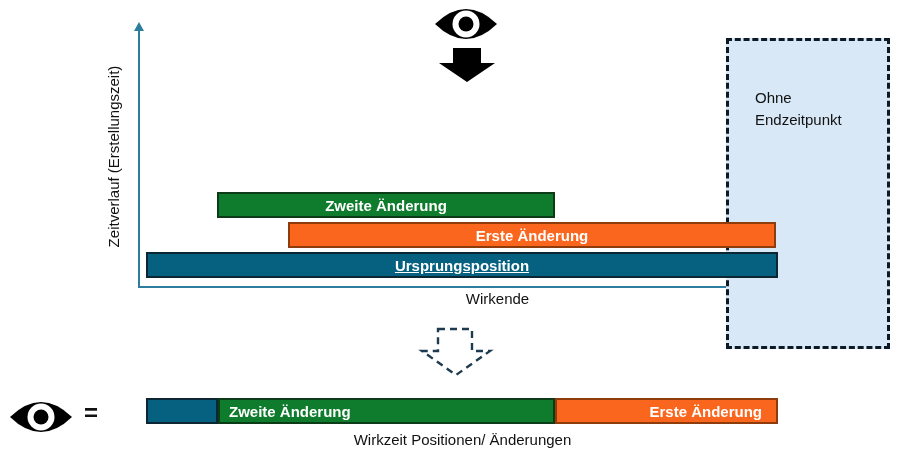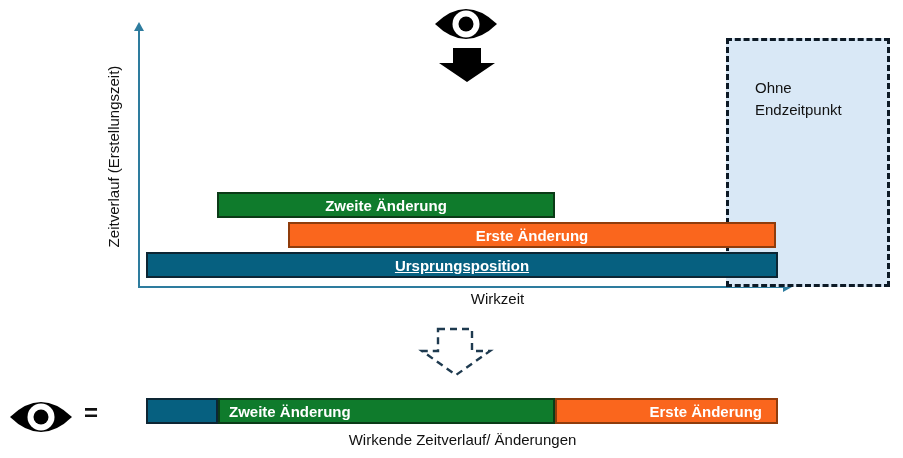--- a/index.html
+++ b/index.html
@@ -16,23 +16,23 @@
     border-bottom:9px solid #2e7c9e;}
   .x-axis{left:138px;top:286px;width:646px;height:2px;background:#2e7c9e;}
   .x-arrow{left:783px;top:282px;width:0;height:0;
     border-top:5px solid transparent;border-bottom:5px solid transparent;
     border-left:9px solid #2e7c9e;}
   .y-label{left:-22px;top:148px;width:270px;text-align:center;
     transform:rotate(-90deg);font-size:15px;}
   .x-label{left:430px;top:290px;width:135px;text-align:center;font-size:15px;}
 
   
-  .end-box{left:726px;top:38px;width:164px;height:249px;background:#d9e8f6;
+  .end-box{left:726px;top:38px;width:164px;height:311px;background:#d9e8f6;
     border:3px dashed #0d1a26;box-sizing:border-box;
-    padding:14px 8px 0 26px;font-size:15px;line-height:1.45;white-space:pre-line;}
+    padding:24px 8px 0 26px;font-size:15px;line-height:1.45;white-space:pre-line;}
 
   
   .bar{height:26px;box-sizing:border-box;display:flex;align-items:center;
     justify-content:center;color:#fff;font-size:15px;font-weight:600;z-index:2;}
   .bar-green{left:217px;top:192px;width:338px;background:#0f7b2c;border:2px solid #0b3b17;}
   .bar-orange{left:288px;top:222px;width:488px;background:#fa661d;border:2px solid #8f3c0c;}
   .bar-teal{left:146px;top:252px;width:632px;background:#066080;border:2px solid #0d2634;text-decoration:underline;}
 
   
   .result-bar{left:146px;top:398px;height:26px;display:flex;z-index:2;}
@@ -66,21 +66,21 @@
       <path d="M15 0 H43 V15 H57 L29 34 L1 15 H15 Z" fill="#000"></path>
     </svg>
   </div>
 
   <div class="abs y-axis"></div>
   <div class="abs y-arrow"></div>
   <div class="abs y-label">Zeitverlauf (Erstellungszeit)</div>
 
   <div class="abs x-axis"></div>
   <div class="abs x-arrow"></div>
-  <div class="abs x-label">Wirkzeit</div>
+  <div class="abs x-label">Wirkende</div>
 
   <div class="abs end-box">
     <span>Ohne
 Endzeitpunkt</span>
   </div>
 
   <div class="abs bar bar-green">
     <span>Zweite Änderung</span>
   </div>
   <div class="abs bar bar-orange">
@@ -109,15 +109,15 @@
     <div class="seg seg-teal">
       <span></span>
     </div>
     <div class="seg seg-green">
       <span>Zweite Änderung</span>
     </div>
     <div class="seg seg-orange">
       <span>Erste Änderung</span>
     </div>
   </div>
-  <div class="abs result-caption">Wirkende Zeitverlauf/ Änderungen</div>
+  <div class="abs result-caption">Wirkzeit Positionen/ Änderungen</div>
 
 </div>
 
 </body></html>

